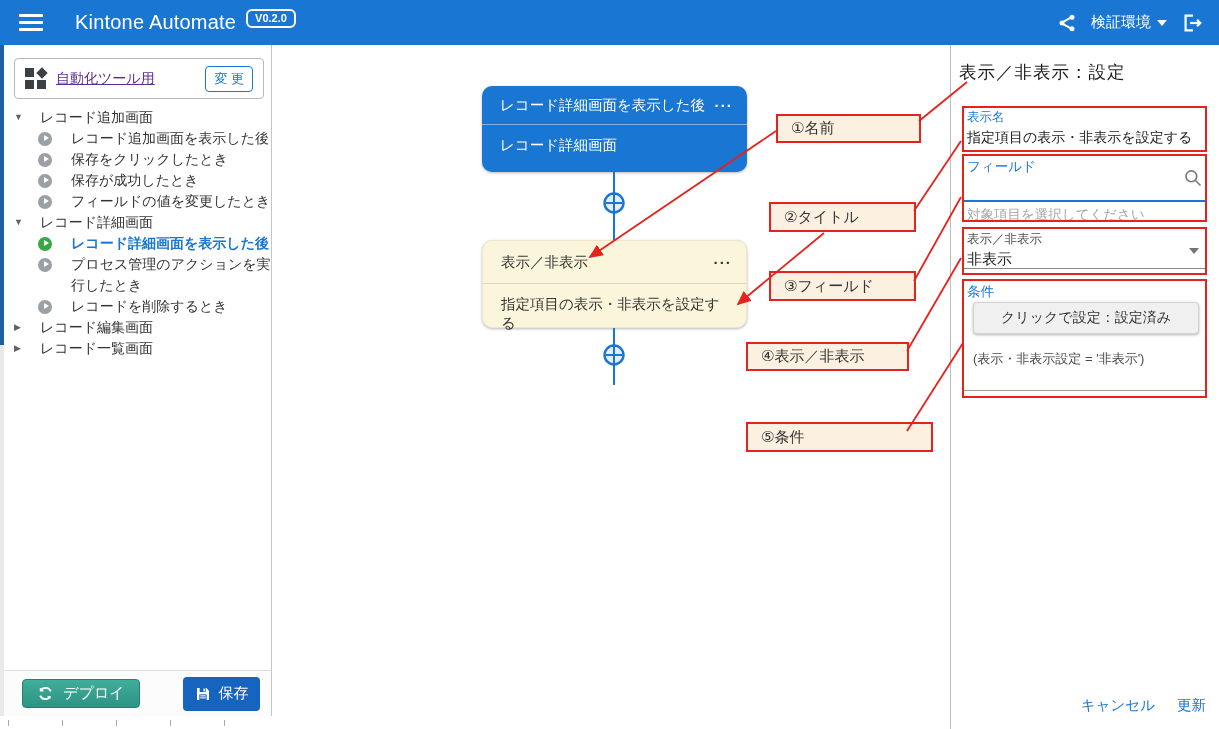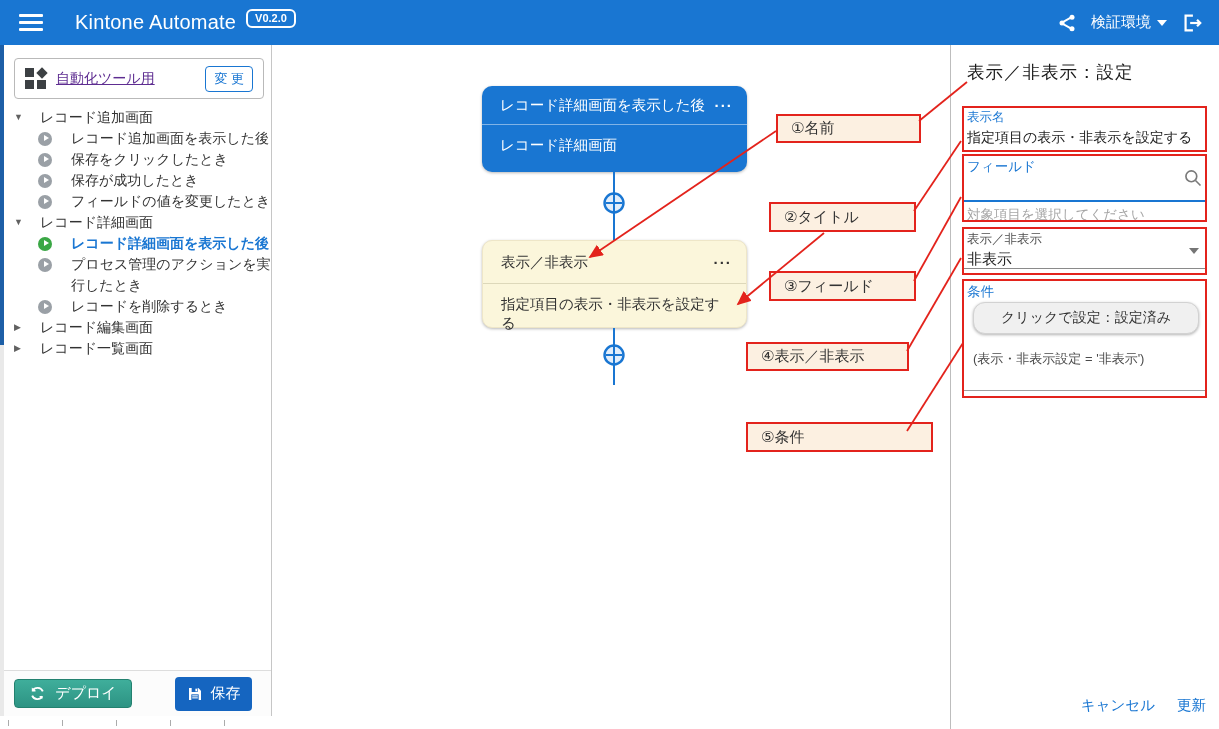--- a/index.html
+++ b/index.html
@@ -48,21 +48,21 @@
   .play { flex:0 0 14px; width:14px; height:14px; border-radius:50%; background:#9aa0a6; position:relative;
           margin-top:3.5px; margin-right:7px; }
   .play::after { content:''; position:absolute; left:5.5px; top:3.5px; border-left:5px solid #fff;
                  border-top:3.5px solid transparent; border-bottom:3.5px solid transparent; }
   .play.green { background:#3aa745; }
   .t-label { display:block; max-width:210px;margin-left:12px; }
   .t-sel { color:#1976d2; font-weight:700; }
 
   .side-footer { position:absolute; left:0; bottom:0; width:267px; height:46px; border-top:1px solid #ddd;
                  background:#fcfcfc; display:flex; align-items:center; }
-  .deploy-btn { margin-left:10px; width:118px; height:29px; border-radius:4px; border:1px solid #23816f;
+  .deploy-btn { margin-left:18px; width:118px; height:29px; border-radius:4px; border:1px solid #23816f;
                 background:linear-gradient(#3fae9b,#2d9383); color:#fff; font-size:15px; display:flex;
                 align-items:center; justify-content:center; gap:9px; cursor:pointer; font-family:inherit; }
   .save-btn { margin-left:43px; width:77px; height:34px; border-radius:4px; border:none; background:#1565c0;
               color:#fff; font-size:15px; display:flex; align-items:center; justify-content:center; gap:8px;
               cursor:pointer; font-family:inherit; }
 
   
   .canvas { position:absolute; left:273px; top:45px; width:677px; height:684px; background:#fff; z-index:5; }
   .node { position:absolute; width:265px; border-radius:10px; box-shadow:0 1px 3px rgba(0,0,0,.28); }
   .node-trigger { left:209px; top:41px; height:86px; background:#1976d2; color:#fff; }
@@ -84,38 +84,38 @@
           display:flex; align-items:center; padding-left:13px; z-index:25; }
   .anno1 { left:503px; top:69px;  width:145px; height:29px; }
   .anno2 { left:496px; top:157px; width:147px; height:30px; }
   .anno3 { left:496px; top:226px; width:147px; height:30px; }
   .anno4 { left:473px; top:297px; width:163px; height:29px; }
   .anno5 { left:473px; top:377px; width:187px; height:30px; }
 
   
   .panel { position:absolute; left:950px; top:45px; width:269px; height:684px; background:#fff;
            border-left:1px solid #bdbdbd; z-index:5; }
-  .panel-title { position:absolute; left:16px; top:15px; font-size:17.5px; color:#1a1a1a; letter-spacing:1px; }
+  .panel-title { position:absolute; left:8px; top:15px; font-size:17.5px; color:#1a1a1a; letter-spacing:1px; }
   .f-label-blue { color:#1976d2; font-size:12.5px; }
   .name-field { position:absolute; left:16px; top:64px; }
   .name-value { font-size:14px; color:#222; margin-top:3px; }
   .field-field { position:absolute; left:16px; top:113px; width:238px; }
   .field-label { color:#1976d2; font-size:13.5px; }
   .search-icon { position:absolute; right:2px; top:10px; }
   .blue-underline { position:absolute; left:13px; top:155px; width:243px; height:2px; background:#1976d2; }
   .field-ph { position:absolute; left:16px; top:161px; font-size:13.5px; color:#a6a6a6;font-family:Liberation Mono, monospace; }
   .vis-field { position:absolute; left:16px; top:186px; width:240px; cursor:pointer; }
   .vis-label { color:#4d4d4d; font-size:12.5px; }
   .vis-value { font-size:15px; color:#222; margin-top:2px; }
   .vis-caret { position:absolute; right:8px; top:17px; width:0; height:0; border-left:5px solid transparent;
                border-right:5px solid transparent; border-top:6px solid #757575; }
   .gray-underline1 { position:absolute; left:13px; top:223px; width:243px; height:1px; background:#8a8a8a; }
   .cond-label { position:absolute; left:16px; top:238px; font-size:13.5px; color:#1976d2; }
   .cond-btn { position:absolute; left:22px; top:257px; width:226px; height:32px; background:#f0f0f0;
-              border:1px solid #d2d2d2; border-radius:12px; box-shadow:0 1px 3px rgba(0,0,0,.3);
+              border:1px solid #d2d2d2; border-radius:4px; box-shadow:0 1px 3px rgba(0,0,0,.3);
               font-size:14px; color:#333; cursor:pointer; font-family:inherit; }
   .cond-summary { position:absolute; left:22px; top:305px; font-size:13px; color:#4a4a4a; }
   .gray-underline2 { position:absolute; left:13px; top:345px; width:243px; height:1px; background:#9f9f9f; }
   .panel-links { position:absolute; right:13px; top:651px; display:flex; gap:22px; }
   .p-link { color:#1976d2; font-size:14.5px; cursor:pointer; }
 
   
   .redrect { position:absolute; border:2px solid #e3231c; z-index:26; pointer-events:none; }
   .rr1 { left:962px; top:106px; width:245px; height:46px; }
   .rr2 { left:962px; top:154px; width:245px; height:68px; }

